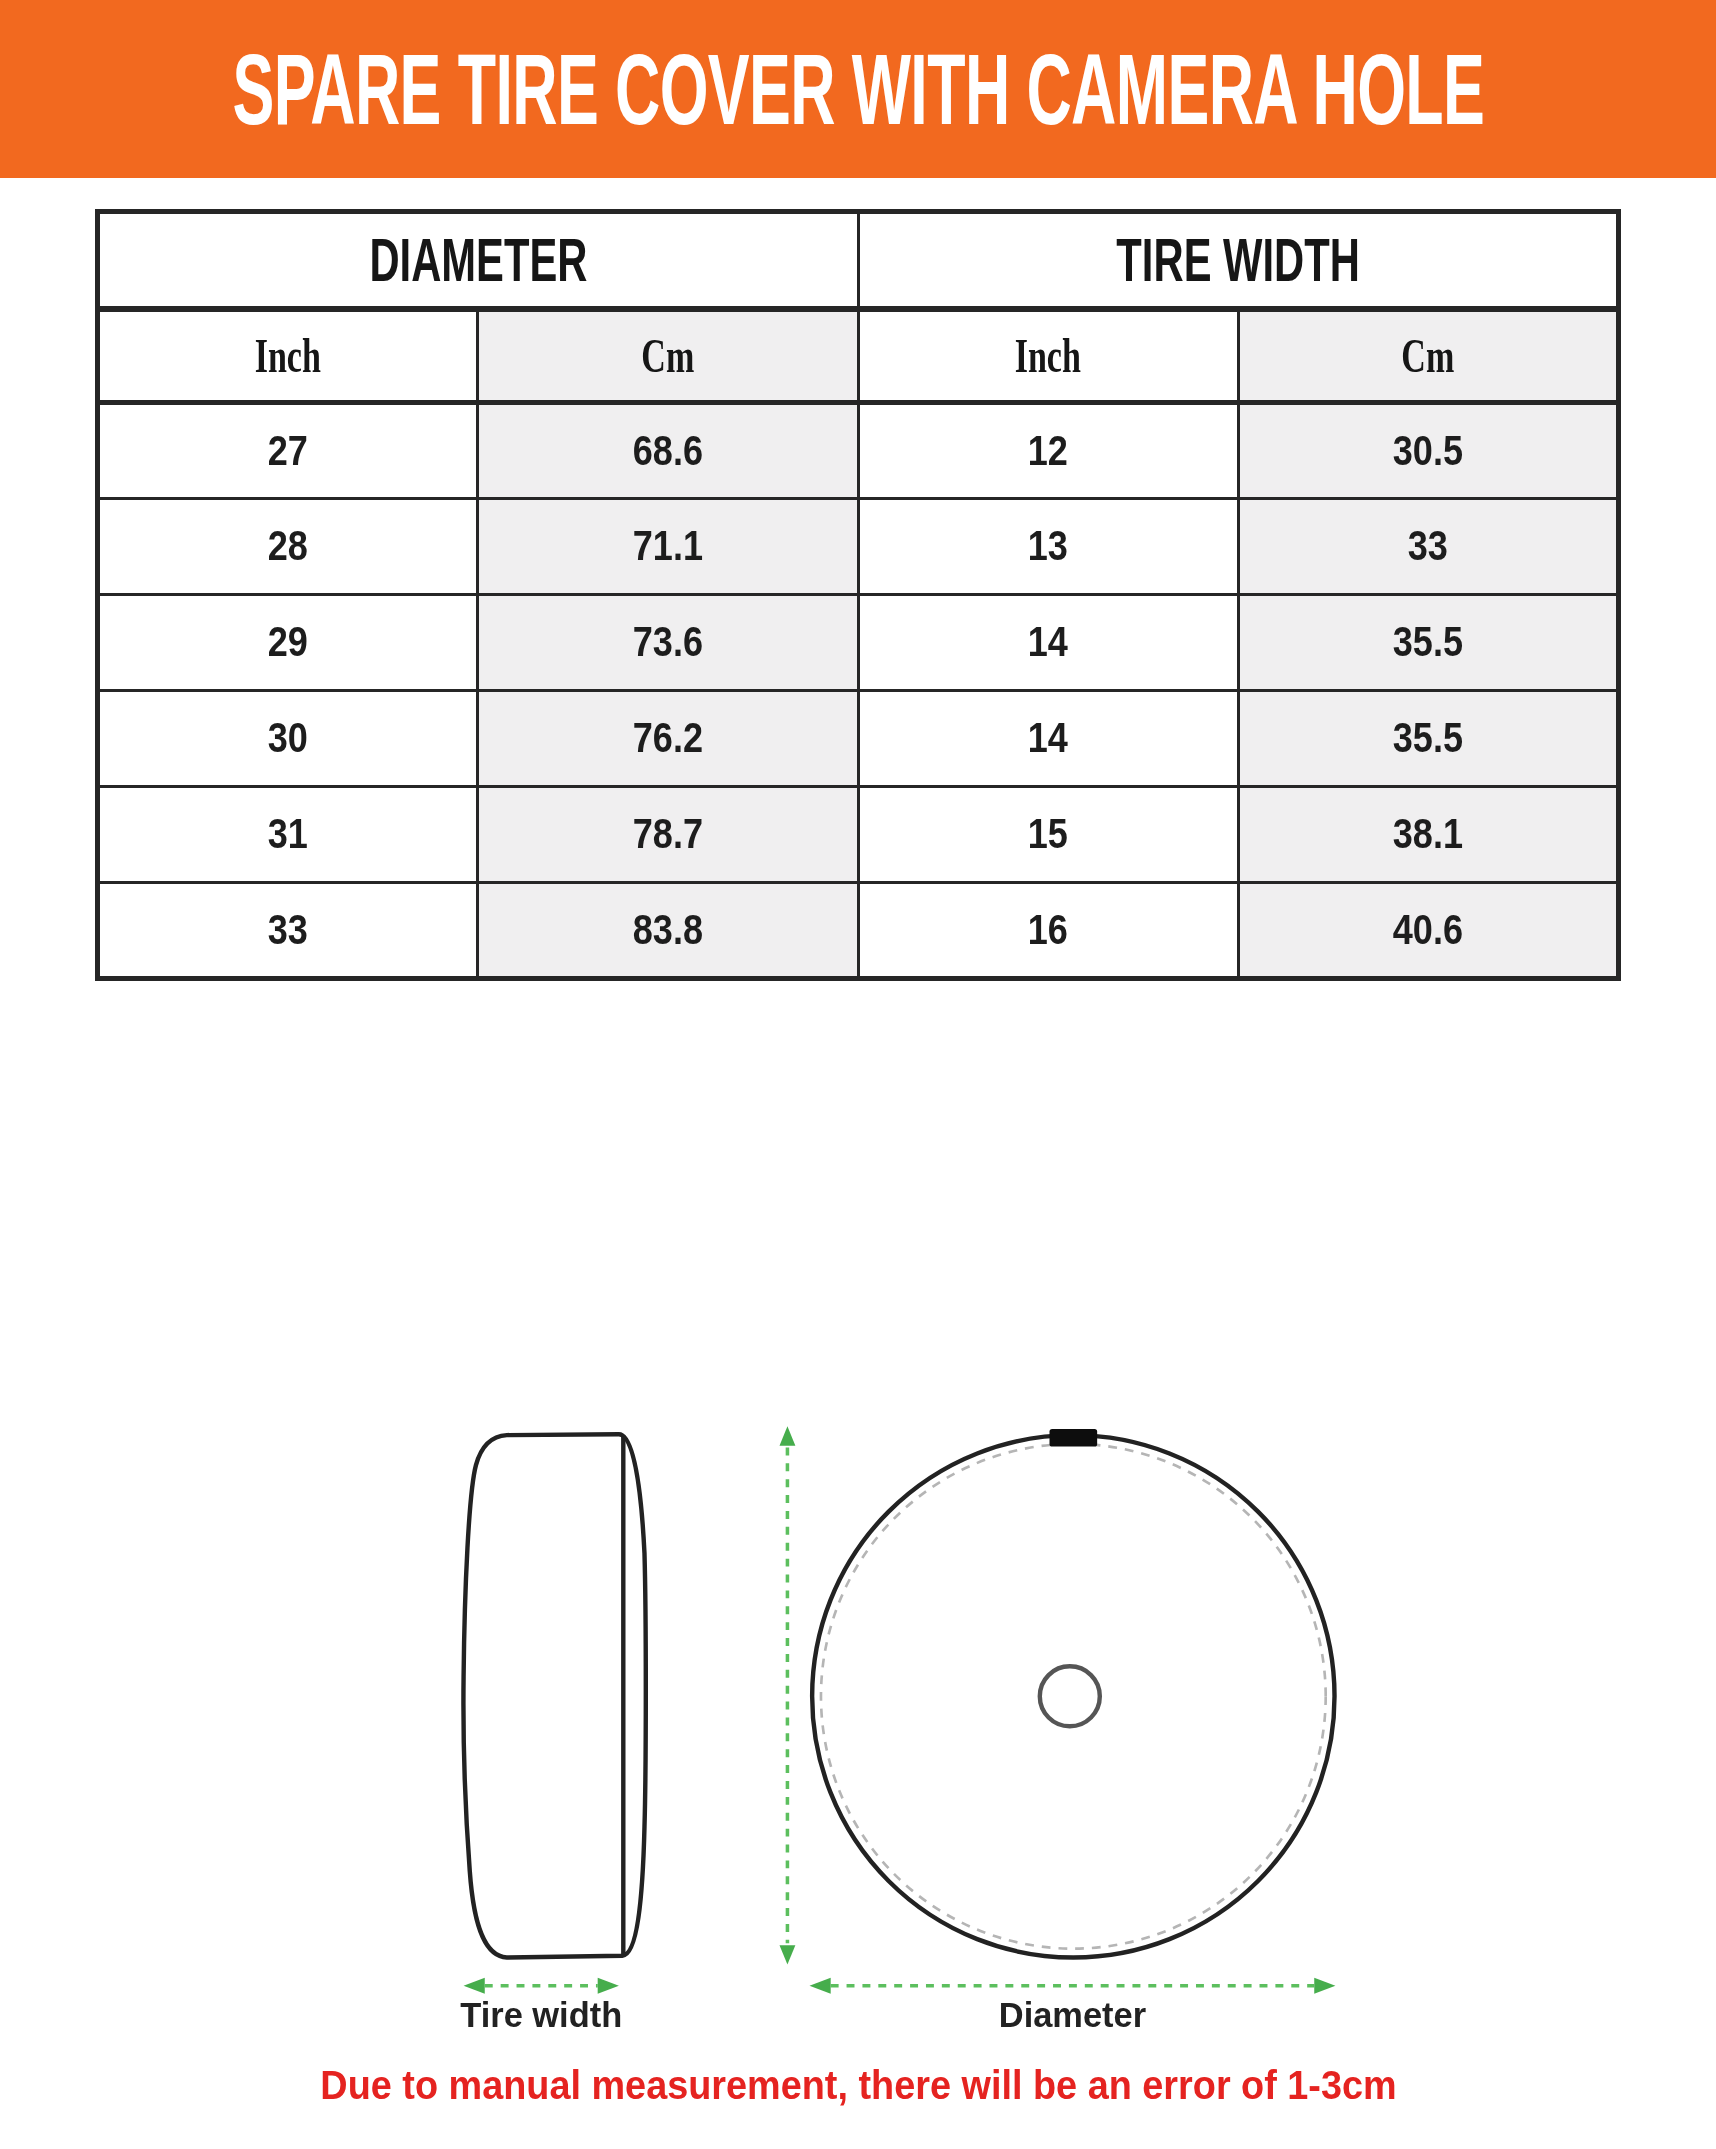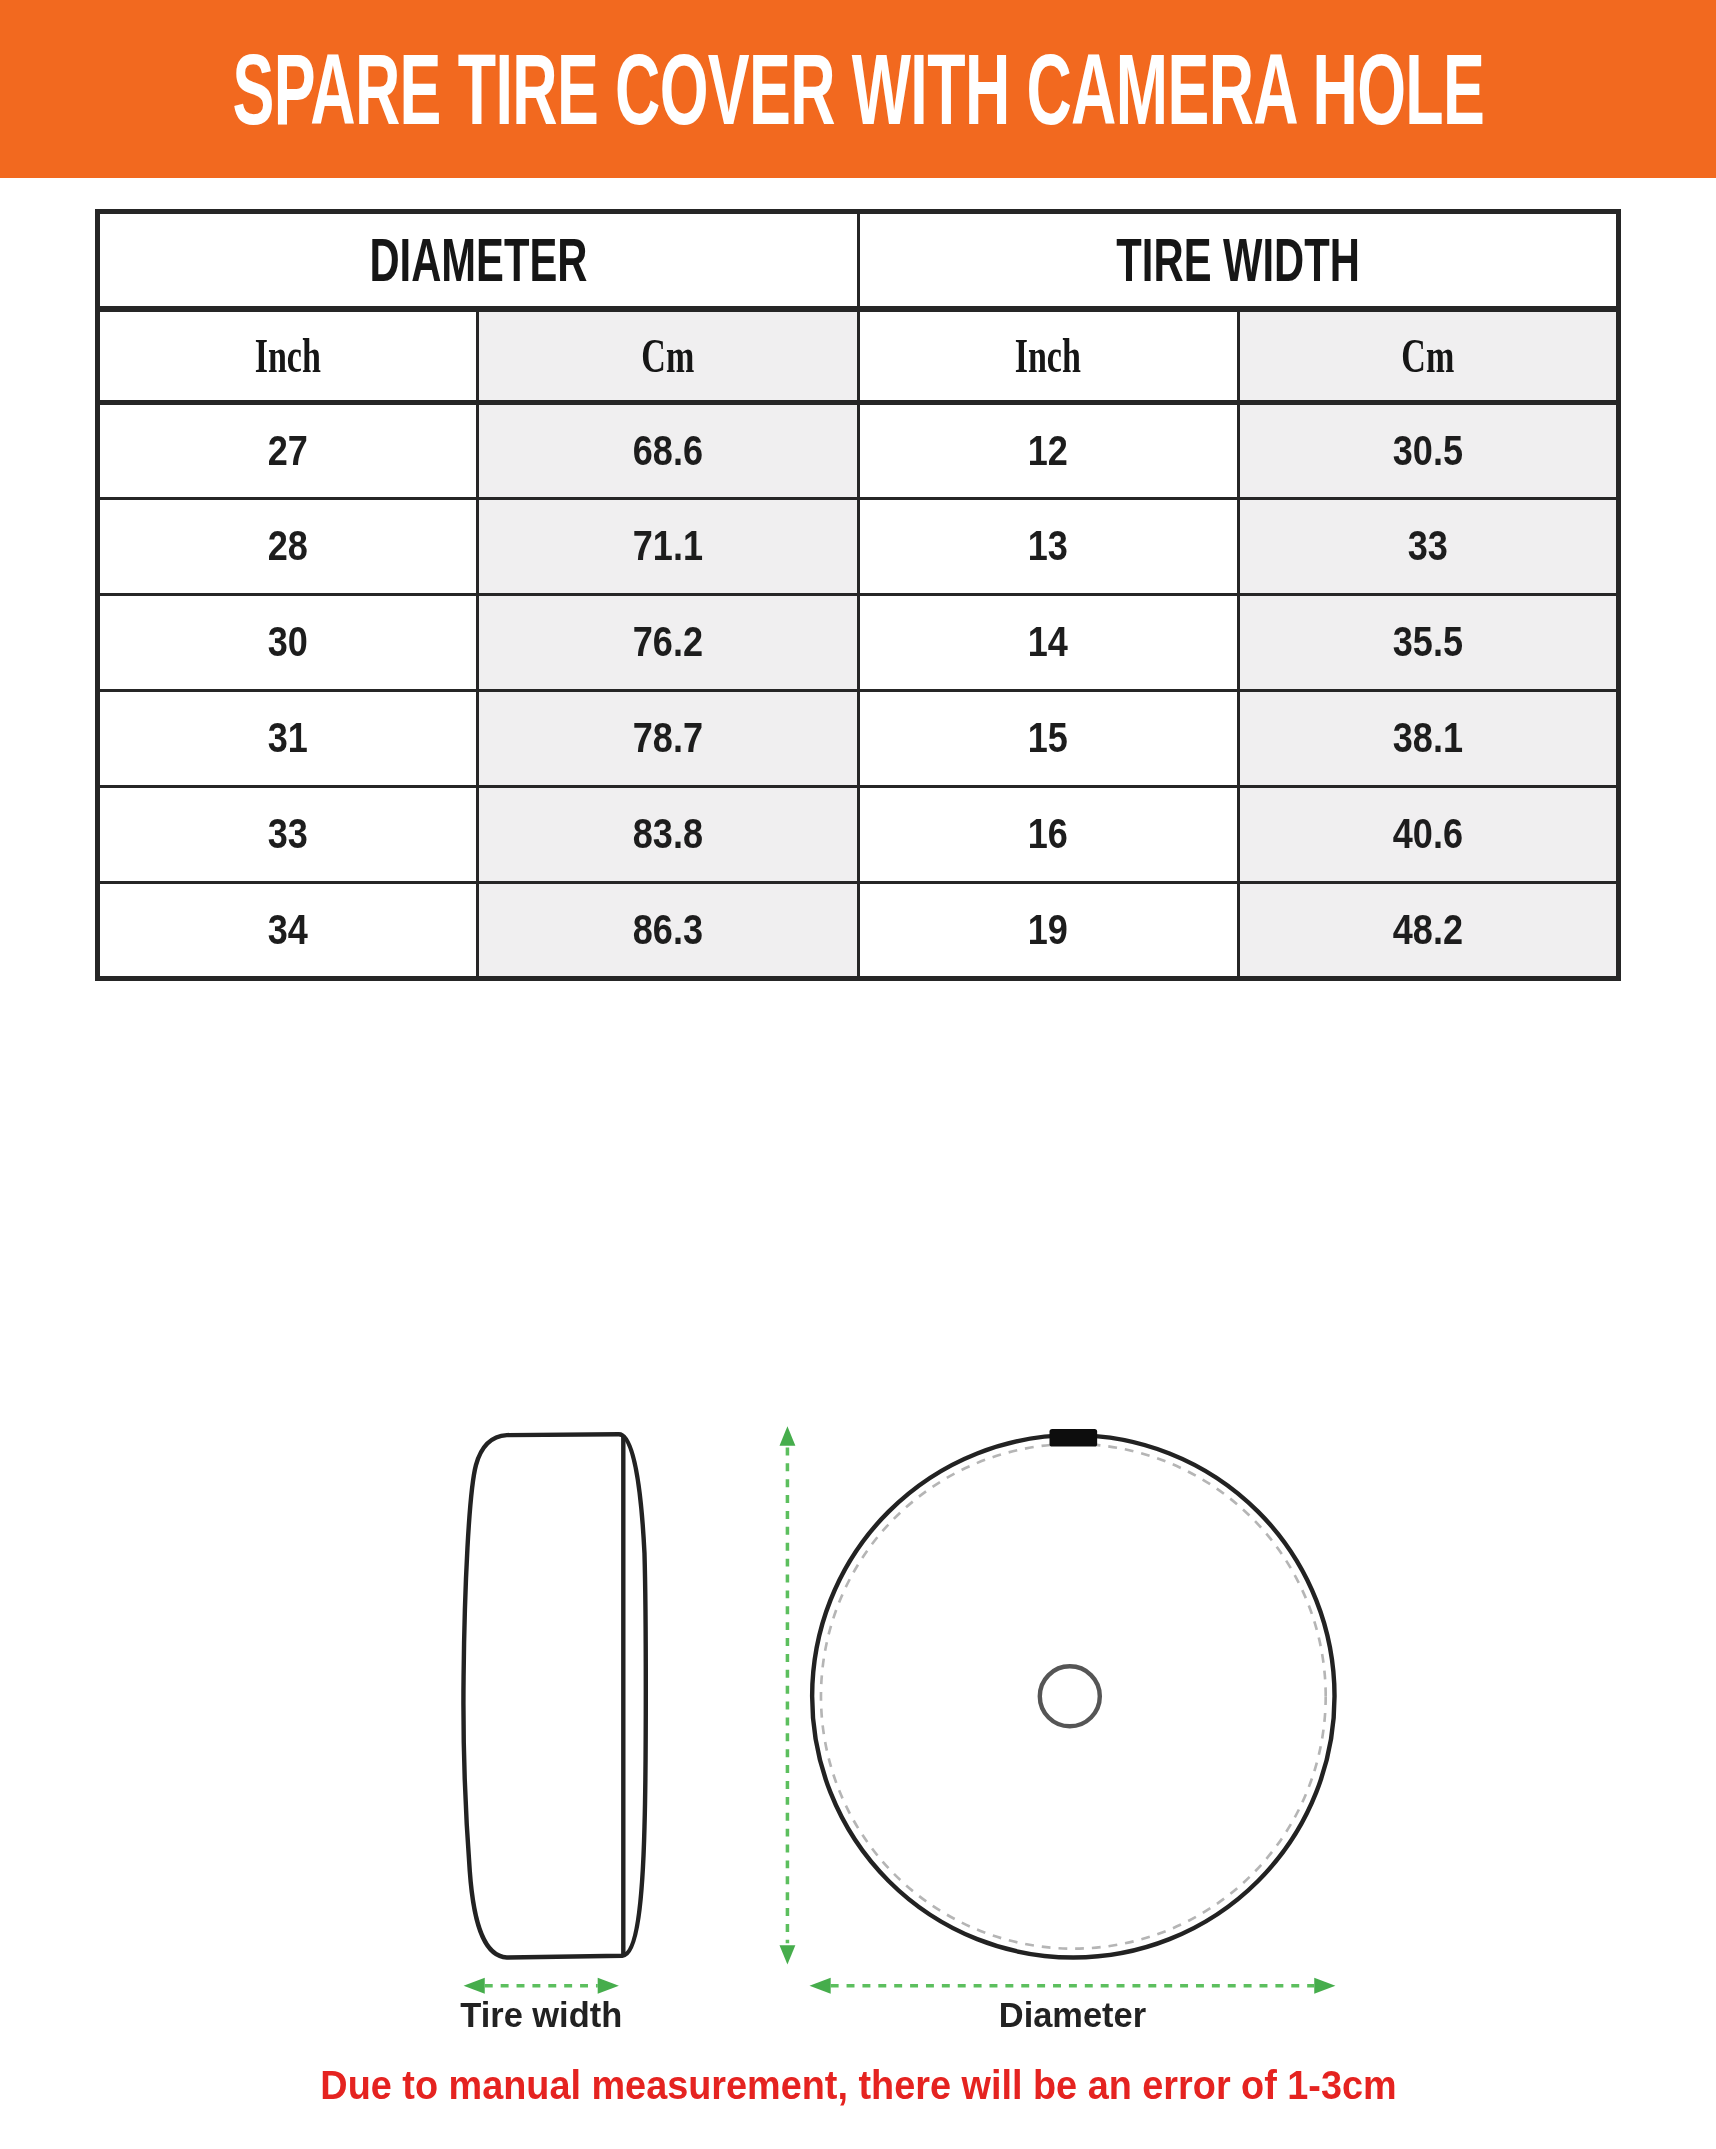--- a/index.html
+++ b/index.html
@@ -96,42 +96,42 @@
           <td><span class="cond d">12</span></td>
           <td class="gray"><span class="cond d">30.5</span></td>
         </tr>
         <tr>
           <td><span class="cond d">28</span></td>
           <td class="gray"><span class="cond d">71.1</span></td>
           <td><span class="cond d">13</span></td>
           <td class="gray"><span class="cond d">33</span></td>
         </tr>
         <tr>
+          <td><span class="cond d">29</span></td>
+          <td class="gray"><span class="cond d">73.6</span></td>
+          <td><span class="cond d">14</span></td>
+          <td class="gray"><span class="cond d">35.5</span></td>
+        </tr>
+        <tr>
           <td><span class="cond d">30</span></td>
           <td class="gray"><span class="cond d">76.2</span></td>
           <td><span class="cond d">14</span></td>
           <td class="gray"><span class="cond d">35.5</span></td>
         </tr>
         <tr>
           <td><span class="cond d">31</span></td>
           <td class="gray"><span class="cond d">78.7</span></td>
           <td><span class="cond d">15</span></td>
           <td class="gray"><span class="cond d">38.1</span></td>
         </tr>
         <tr>
           <td><span class="cond d">33</span></td>
           <td class="gray"><span class="cond d">83.8</span></td>
           <td><span class="cond d">16</span></td>
           <td class="gray"><span class="cond d">40.6</span></td>
-        </tr>
-        <tr>
-          <td><span class="cond d">34</span></td>
-          <td class="gray"><span class="cond d">86.3</span></td>
-          <td><span class="cond d">19</span></td>
-          <td class="gray"><span class="cond d">48.2</span></td>
         </tr>
       </tbody>
   </table>
 
   <svg class="diagram" width="953" height="618" viewBox="0 0 1080 700">
 
     <g>
       <path d="M 95 26
                L 222 25
                C 238 25, 247 80, 251 160

